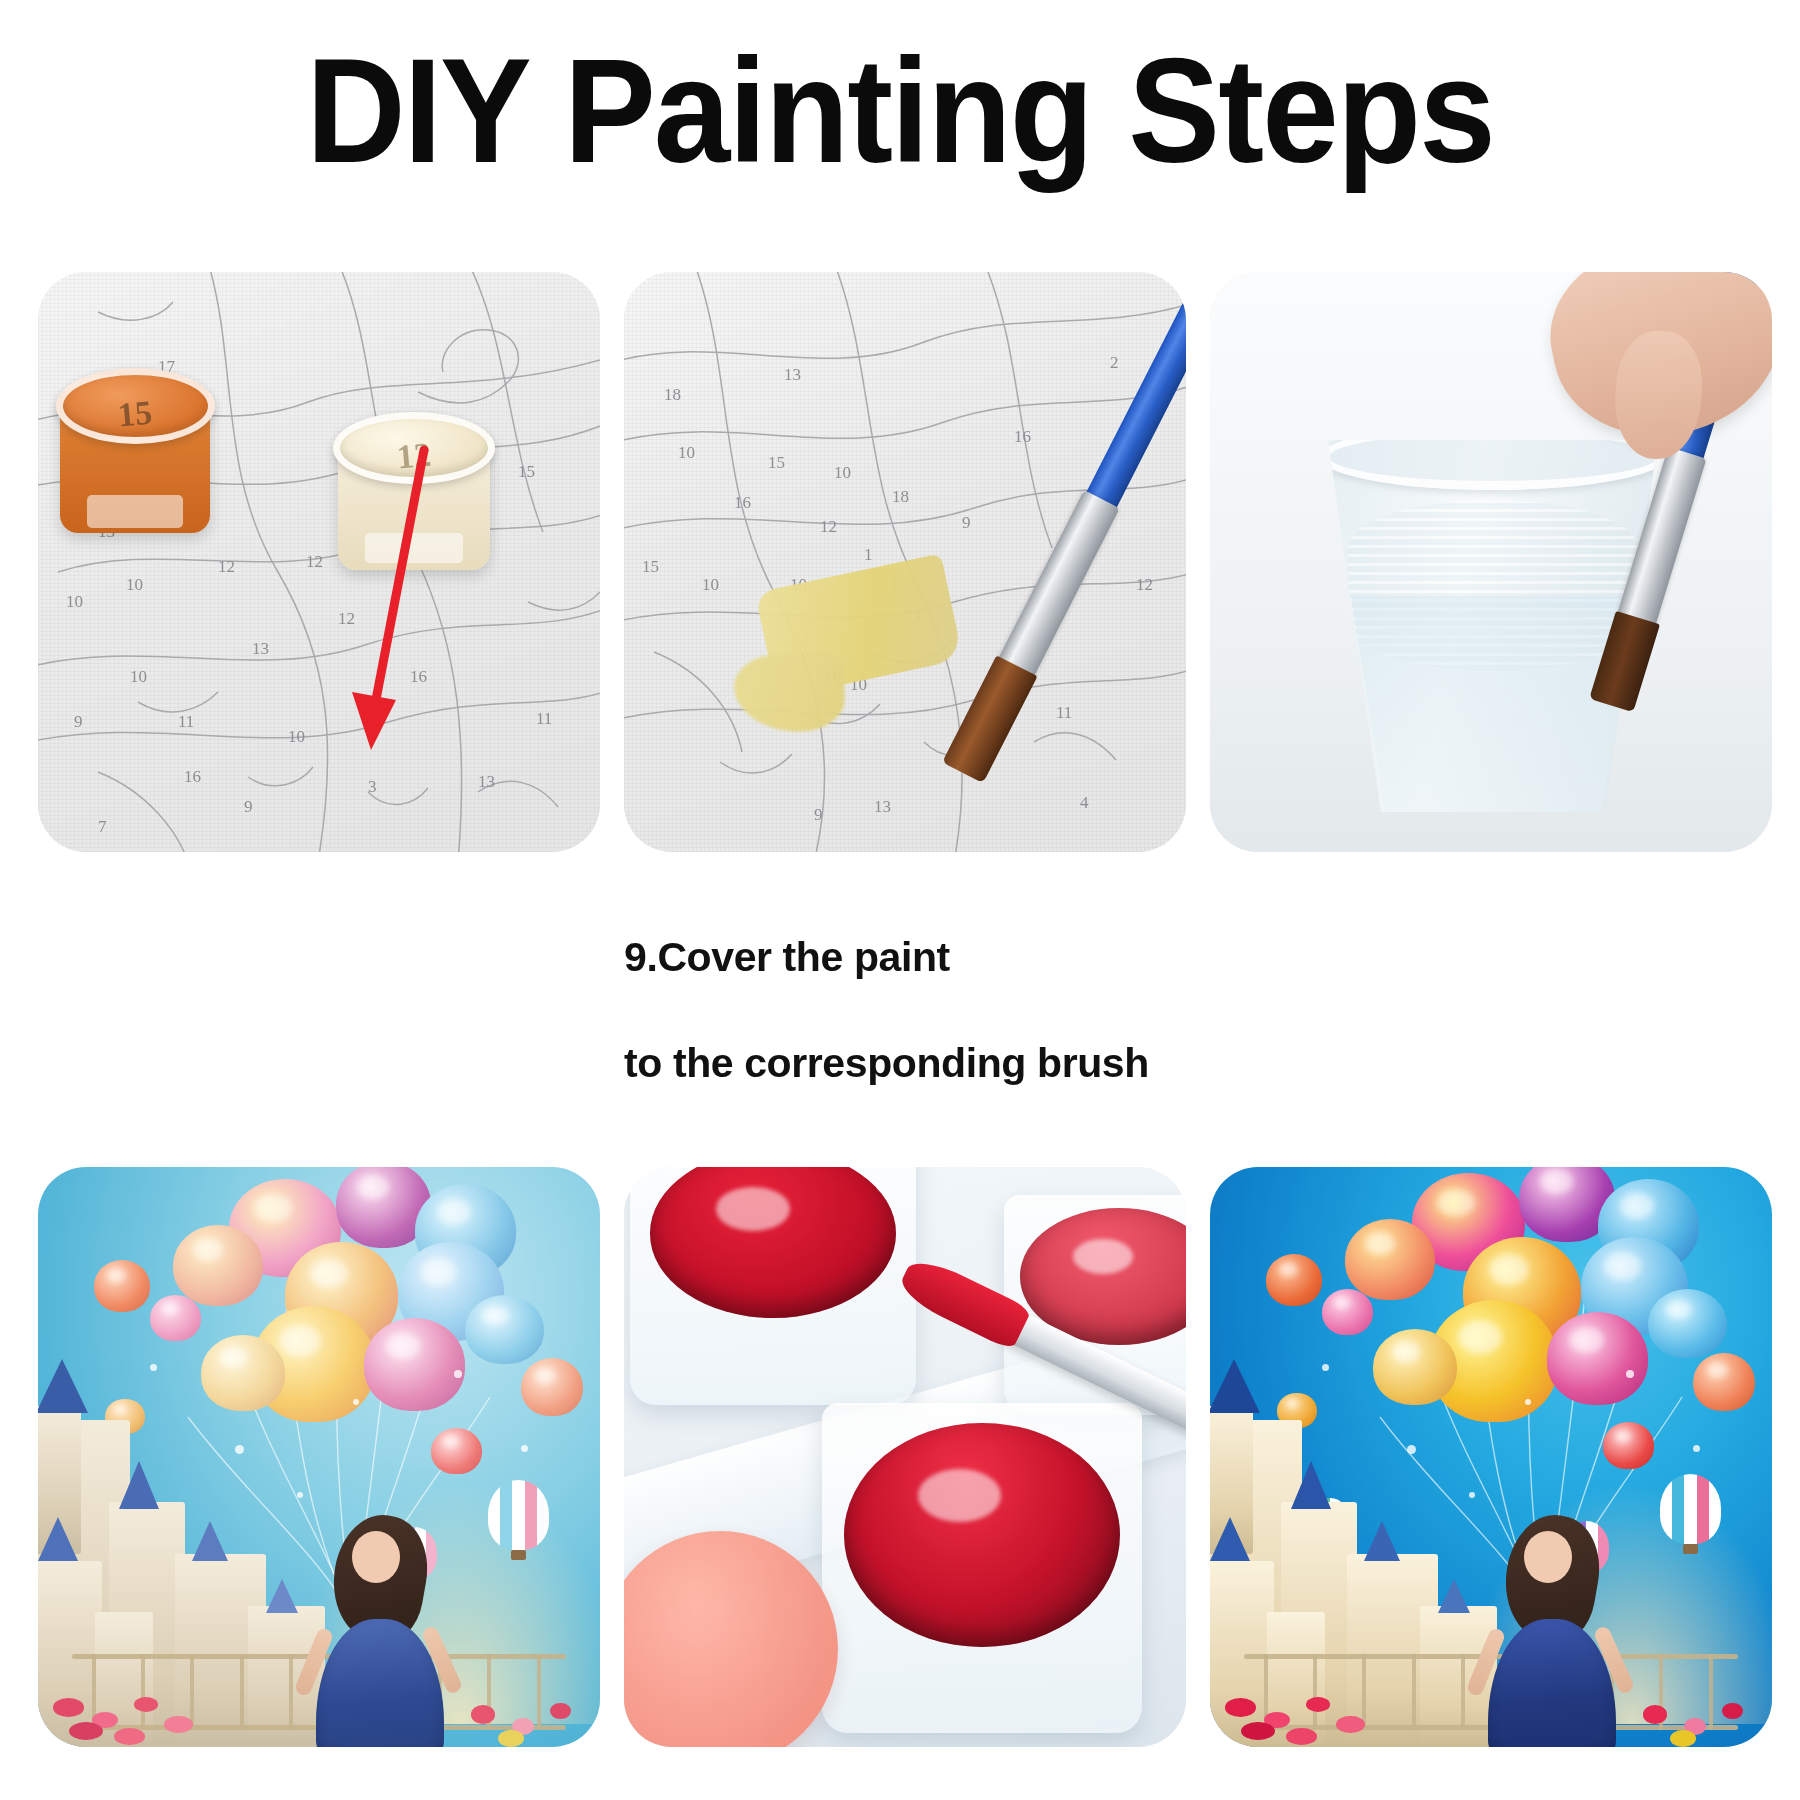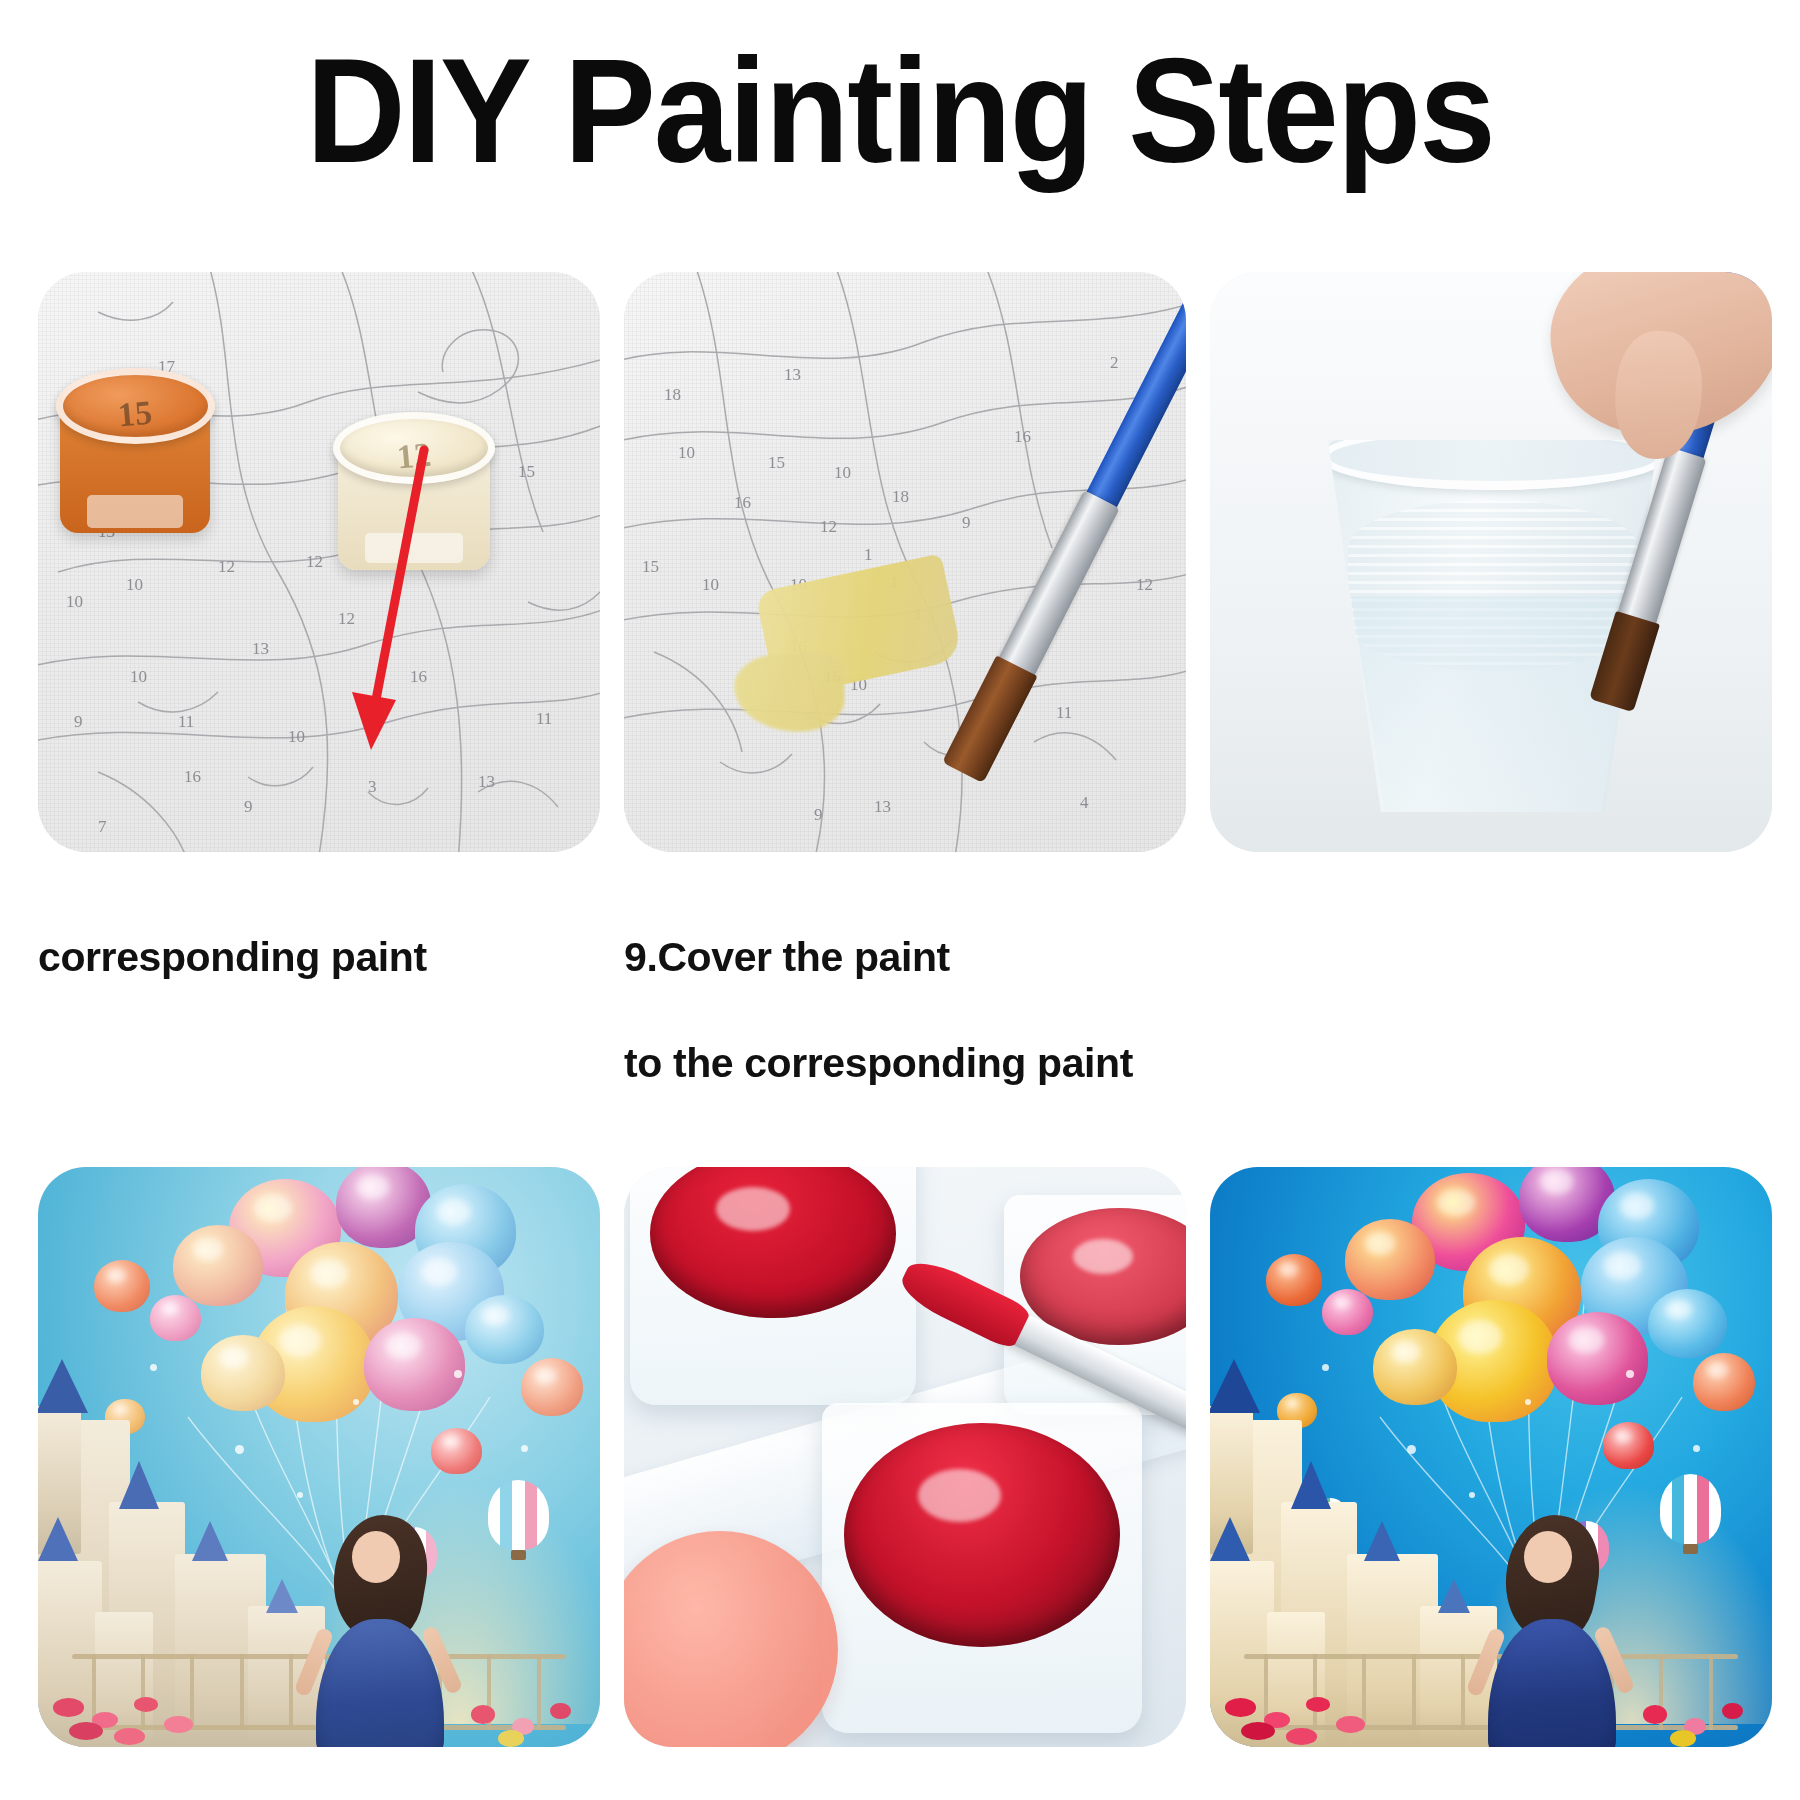--- a/index.html
+++ b/index.html
@@ -379,21 +379,20 @@
             <div class="tab"></div>
           </div>
 
           <svg class="arrow" width="130" height="330" viewBox="0 0 130 330">
             <line x1="90" y1="8" x2="40" y2="268" stroke="#e8202a" stroke-width="9" stroke-linecap="round"></line>
             <polygon points="37,308 18,250 62,258" fill="#e8202a"></polygon>
           </svg>
         </div>
 
         <div class="cap">
-          <div>corresponding paint</div>
         </div>
       </div>
 
       <div class="cell">
         <div class="thumb">
           <div class="canvasbg"></div>
           <div class="pbn">
             <svg viewBox="0 0 562 580" preserveAspectRatio="none">
               <path d="M-10,90 C90,60 200,110 300,70 C390,36 470,62 572,30"></path>
               <path d="M-10,170 C110,140 210,190 320,150 C410,118 490,142 572,112"></path>
@@ -443,21 +442,21 @@
 
           <div class="brush brush2">
             <div class="handle"></div>
             <div class="ferrule"></div>
             <div class="bristle"></div>
           </div>
         </div>
 
         <div class="cap">
           <div>9.Cover the paint</div>
-          <div>to the corresponding paint</div>
+          <div>to the corresponding brush</div>
         </div>
       </div>
 
       <div class="cell">
         <div class="thumb">
           <div class="cupbg"></div>
 
           <div class="cup">
             <div class="ribs"></div>
             <div class="water"></div>

